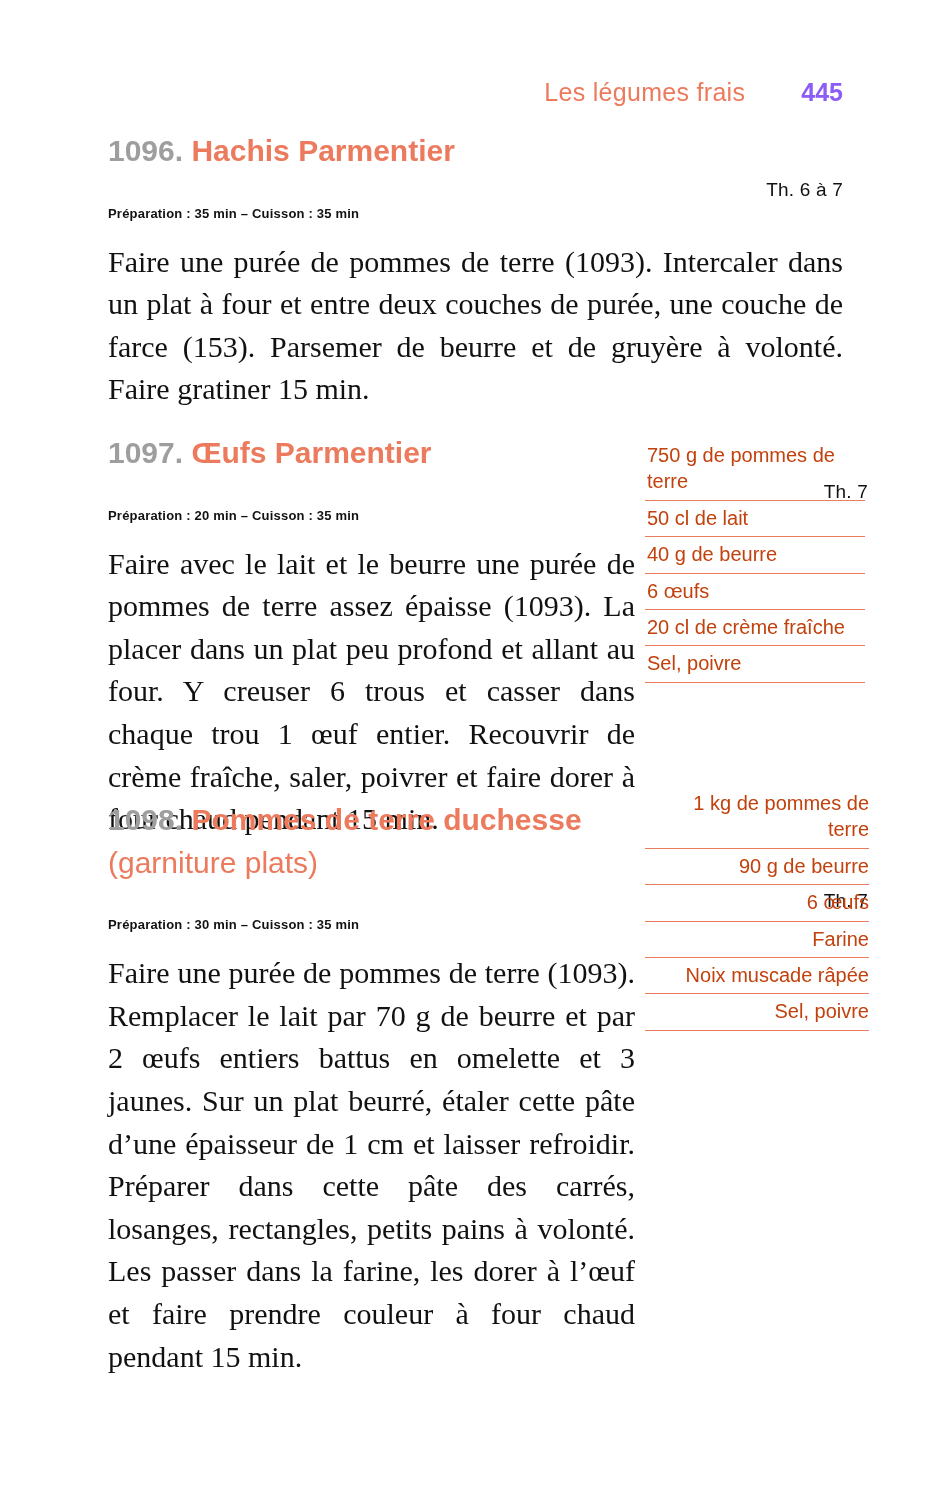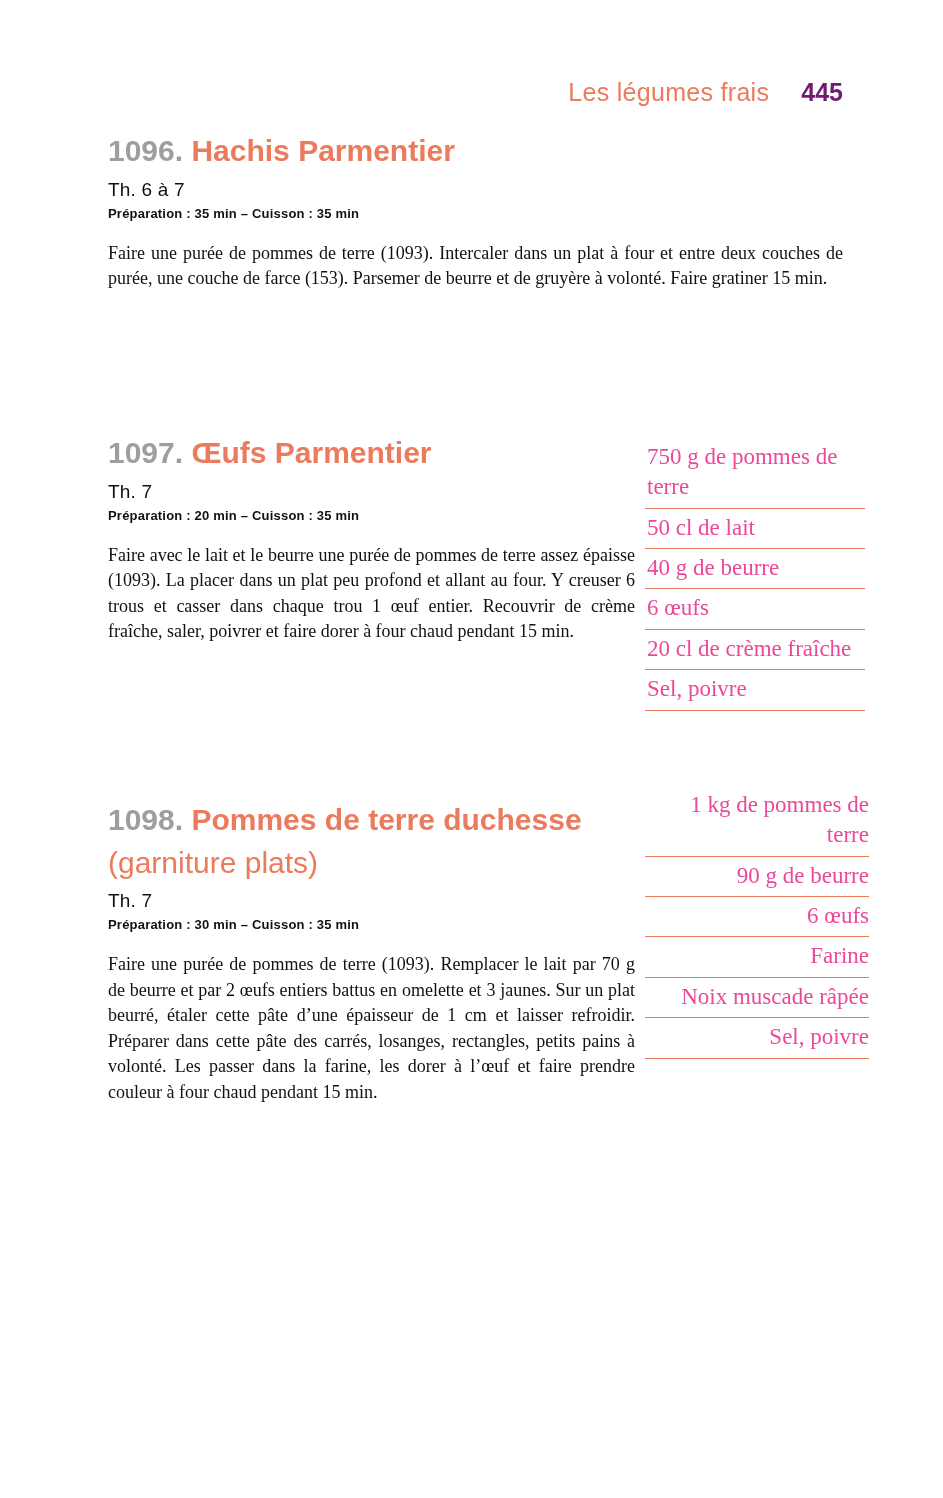--- a/index.html
+++ b/index.html
@@ -24,33 +24,33 @@
     padding: 0;
   }
 
   
   .runhead {
     position: absolute;
     top: 78px;
     right: 100px;
     display: flex;
     align-items: baseline;
-    gap: 32px;
+    gap: 56px;
   }
   .runhead-title {
     font-family: "Liberation Sans", sans-serif;
     font-size: 25px;
     color: #ec7a5c;
     letter-spacing: 0.3px;
   }
   .runhead-page {
     font-family: "Liberation Sans", sans-serif;
     font-size: 25px;
     font-weight: bold;
-    color: #701a75;
+    color: #8b5cf6;
   }
 
   
   .content {
     position: absolute;
     top: 130px;
     left: 108px;
     width: 760px;
   }
 
@@ -76,48 +76,49 @@
     color: #ec7a5c;
     font-weight: normal;
   }
 
   .therm {
     font-family: "Liberation Sans", sans-serif;
     font-size: 19px;
     color: #111;
     margin-top: 6px;
     letter-spacing: 0.2px;
+    text-align: right;
   }
   .times {
     font-family: "Liberation Sans", sans-serif;
     font-size: 13px;
     font-weight: bold;
     color: #111;
     margin-top: 5px;
     letter-spacing: 0.2px;
   }
 
   .body-text {
     font-family: "Liberation Serif", serif;
-    font-size: 18px;
+    font-size: 30px;
     line-height: 1.42;
     color: #111;
     text-align: justify;
     margin-top: 20px;
   }
   .body-narrow { width: 527px; }
   .body-wide   { width: 735px; }
 
   
   .ingredients {
     position: absolute;
     width: 220px;
-    font-family: Liberation Serif, serif;
-    font-size: 23px;
-    color: #ec4899;
+    font-family: Liberation Sans, sans-serif;
+    font-size: 20px;
+    color: #c2410c;
   }
   .ing-item {
     border-bottom: 1.5px solid #ec7a5c;
     padding: 4px 0 5px 2px;
     line-height: 1.32;
   }
   .ing-item.first { padding-top: 0; }
 
   
   #ing-1097 { left: 537px; top: 312px; }

